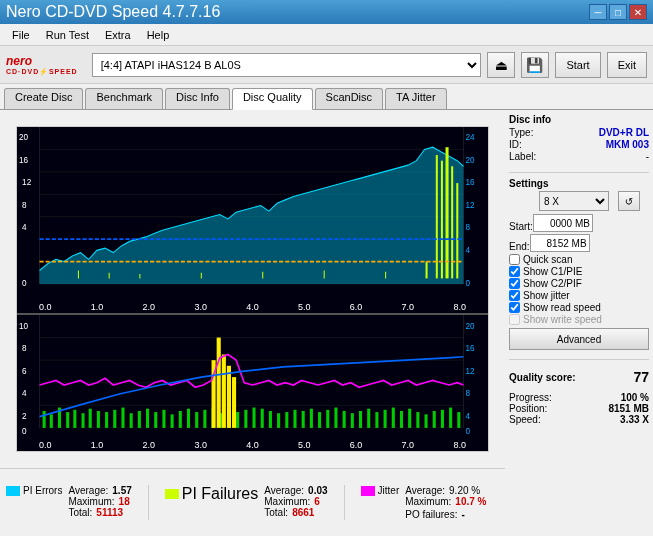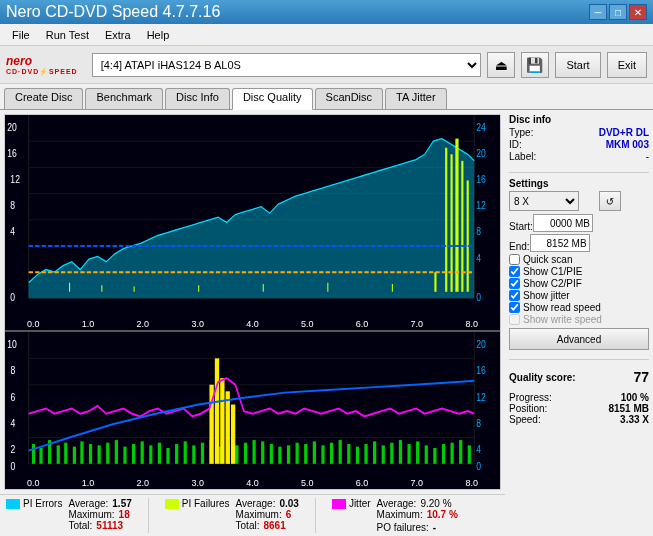--- a/index.html
+++ b/index.html
@@ -105,21 +105,21 @@
       display: flex;
       background: #f0f0f0;
       height: calc(536px - 24px - 22px - 38px - 26px);
     }
 
     
     .chart-area {
       flex: 1;
       background: white;
       border: 1px solid #ccc;
-      margin: 4px;
+      margin: 16px;
       display: flex;
       flex-direction: column;
     }
 
     
     .right-panel {
       width: 148px;
       padding: 4px;
       display: flex;
       flex-direction: column;
@@ -128,22 +128,23 @@
     }
 
     .panel-section { margin-bottom: 4px; }
     .panel-title { font-weight: bold; font-size: 10px; margin-bottom: 2px; }
     .panel-row { display: flex; justify-content: space-between; margin-bottom: 1px; font-size: 10px; gap: 36px; }
     .panel-value { color: #0000cc; font-weight: bold; }
 
     .settings-row {
       display: flex;
       align-items: center;
-      gap: 20px;
+      gap: 9px;
       margin-bottom: 3px;
+      margin-left: 30px;
     }
     .speed-select {
       width: 70px;
       height: 20px;
       border: 1px solid #999;
       font-size: 10px;
     }
     .mb-input {
       width: 60px;
       height: 18px;
@@ -166,21 +167,21 @@
       cursor: pointer;
       margin-top: 2px;
     }
 
     .quality-row { display: flex; justify-content: space-between; align-items: center; margin-top: 4px; font-size: 10px; font-weight: bold; }
     .quality-value { font-size: 14px; font-weight: bold; }
 
     
     .stats-area {
       display: flex;
-      padding: 3px 6px;
+      padding: 16px 6px;
       background: #f0f0f0;
       border-top: 1px solid #ccc;
       gap: 12px;
     }
     .stat-group { display: flex; align-items: flex-start; gap: 6px; }
 
     
     .upper-chart {
       flex: 1.4;
       background: black;
@@ -443,21 +444,21 @@
             <span style="font-weight:bold; color:#cc0000;">51113</span>
           </div>
         </div>
       </div>
 
       <div style="width:1px; background:#ccc; margin:0 4px;"></div>
 
       <div class="stat-group">
         <div style="display:flex; align-items:center; gap:3px; margin-bottom:2px;">
           <div style="width:14px;height:10px;background:#ccff00;"></div>
-          <span style="font-size:10px;">PI Failures</span>
+          <span style="font-size:16px;">PI Failures</span>
         </div>
         <div style="font-size:10px;">
           <div style="display:flex; gap:4px;">
             <span>Average:</span>
             <span style="font-weight:bold;">0.03</span>
           </div>
           <div style="display:flex; gap:4px;">
             <span>Maximum:</span>
             <span style="font-weight:bold; color:#cc0000;">6</span>
           </div>

